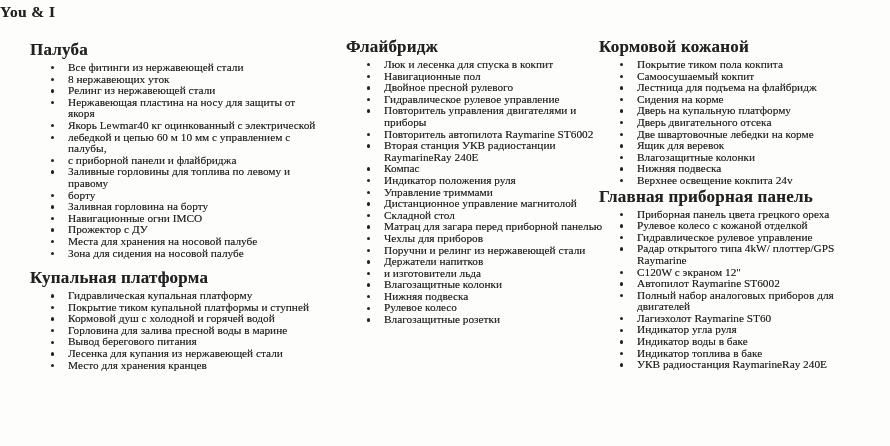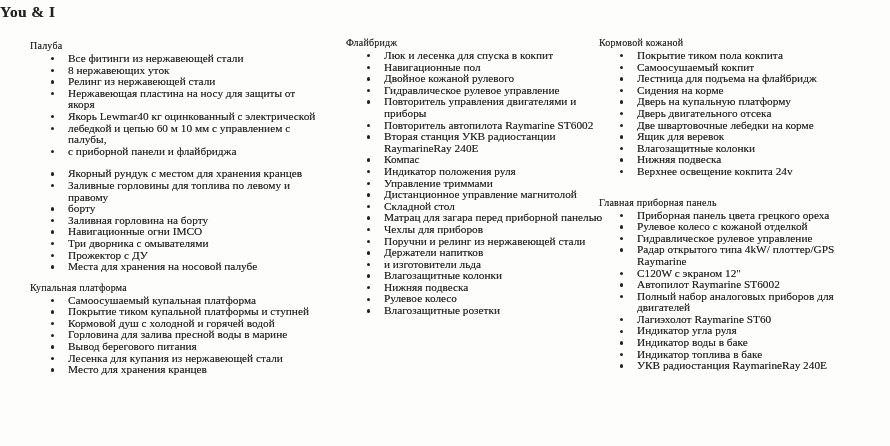--- a/index.html
+++ b/index.html
@@ -23,22 +23,22 @@
     font-size: 15.5px;
     font-weight: bold;
     letter-spacing: 0.4px;
   }
   .col { position: absolute; }
   .col-left   { left: 30px;  top: 40px; width: 290px; }
   .col-middle { left: 346px; top: 37px; width: 264px; }
   .col-right  { left: 599px; top: 37px; width: 271px; }
   .section h2 {
     margin: 0 0 2px 0;
-    font-size: 10px;
-    font-weight: normal;
+    font-size: 17px;
+    font-weight: bold;
     letter-spacing: 0.2px;
   }
   .section ul { list-style: none; margin: 0; padding: 0; }
   .section li {
     position: relative;
     padding-left: 38px;
     font-size: 11.3px;
     line-height: 11.6px;
   }
   .section li::before {
@@ -46,71 +46,70 @@
     position: absolute;
     left: 21px;
     top: 4.1px;
     width: 3.4px;
     height: 3.4px;
     border-radius: 50%;
     background: currentColor;
   }
   .section li.gap-before { margin-top: 11px; }
   .section + .section.swim-platform { margin-top: 9px; }
-  .section + .section.main-panel { margin-top: 19px; }
+  .section + .section.main-panel { }
 </style>
 </head>
 <body>
 
 <div class="page" style="--paper: #fdfdfc; --ink: #222222;">
 
   <h1 class="doc-title">You &amp; I</h1>
 
   <div class="col col-left">
     <div class="section deck">
       <h2>Палуба</h2>
       <ul>
           <li>Все фитинги из нержавеющей стали</li>
           <li>8 нержавеющих уток</li>
           <li>Релинг из нержавеющей стали</li>
           <li>Нержавеющая пластина на носу для защиты от якоря</li>
           <li>Якорь Lewmar40 кг оцинкованный с электрической</li>
           <li>лебедкой и цепью 60 м 10 мм с управлением с палубы,</li>
           <li>с приборной панели и флайбриджа</li>
-          <li class="gap-before">Якорный рундук с местом для хранения кранцев</li>
           <li>Заливные горловины для топлива по левому и правому</li>
           <li>борту</li>
           <li>Заливная горловина на борту</li>
           <li>Навигационные огни IMCO</li>
-          <li>Три дворника с омывателями</li>
           <li>Прожектор с ДУ</li>
           <li>Места для хранения на носовой палубе</li>
+          <li>Зона для сидения на носовой палубе</li>
         </ul>
     </div>
     <div class="section swim-platform">
       <h2>Купальная платформа</h2>
       <ul>
-          <li>Самоосушаемый купальная платформа</li>
+          <li>Гидравлическая купальная платформу</li>
           <li>Покрытие тиком купальной платформы и ступней</li>
           <li>Кормовой душ с холодной и горячей водой</li>
           <li>Горловина для залива пресной воды в марине</li>
           <li>Вывод берегового питания</li>
           <li>Лесенка для купания из нержавеющей стали</li>
           <li>Место для хранения кранцев</li>
         </ul>
     </div>
   </div>
 
   <div class="col col-middle">
     <div class="section flybridge">
       <h2>Флайбридж</h2>
       <ul>
           <li>Люк и лесенка для спуска в кокпит</li>
           <li>Навигационные пол</li>
-          <li>Двойное кожаной рулевого</li>
+          <li>Двойное пресной рулевого</li>
           <li>Гидравлическое рулевое управление</li>
           <li>Повторитель управления двигателями и приборы</li>
           <li>Повторитель автопилота Raymarine ST6002</li>
           <li>Вторая станция УКВ радиостанции RaymarineRay 240E</li>
           <li>Компас</li>
           <li>Индикатор положения руля</li>
           <li>Управление триммами</li>
           <li>Дистанционное управление магнитолой</li>
           <li>Складной стол</li>
           <li>Матрац для загара перед приборной панелью</li>

